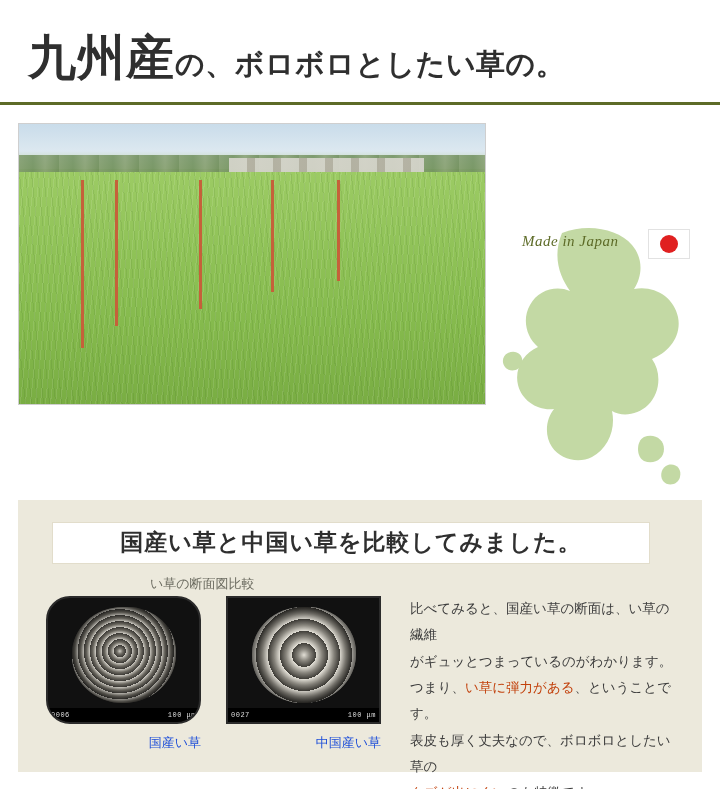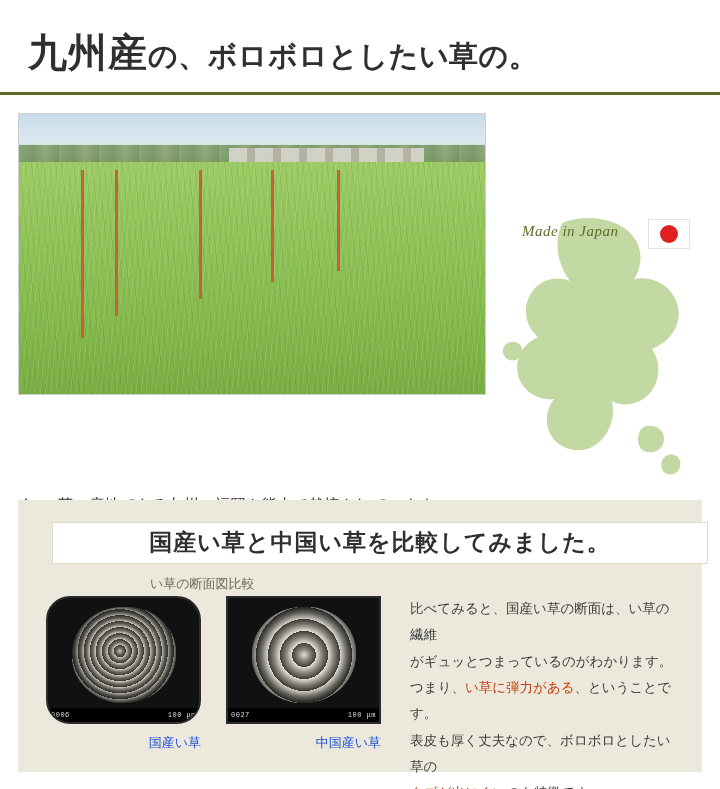--- a/index.html
+++ b/index.html
@@ -17,21 +17,21 @@
   }
 
   
   .headline {
     padding: 26px 0 0 28px;
     font-family: "Liberation Serif", serif;
     color: #2f2f2f;
     white-space: nowrap;
   }
   .headline .big {
-    font-size: 39px;
+    font-size: 48px;
     font-weight: bold;
     letter-spacing: 1px;
   }
   .headline .rest {
     font-size: 29px;
     font-weight: bold;
     letter-spacing: 0.5px;
   }
   .rule {
     margin: 12px 0 0 0;
@@ -162,21 +162,21 @@
     top: 500px;
     width: 684px;
     height: 272px;
     background: #ece9dc;
     box-sizing: border-box;
   }
   .compare-title-wrap {
     position: absolute;
     left: 34px;
     top: 22px;
-    width: 656px;
+    width: 598px;
     height: 42px;
     background: #ffffff;
     box-shadow: 0 0 0 1px #e2ddcb inset;
   }
   .compare-title {
     text-align: center;
     line-height: 42px;
     font-family: "Liberation Serif", serif;
     font-size: 23px;
     font-weight: bold;

